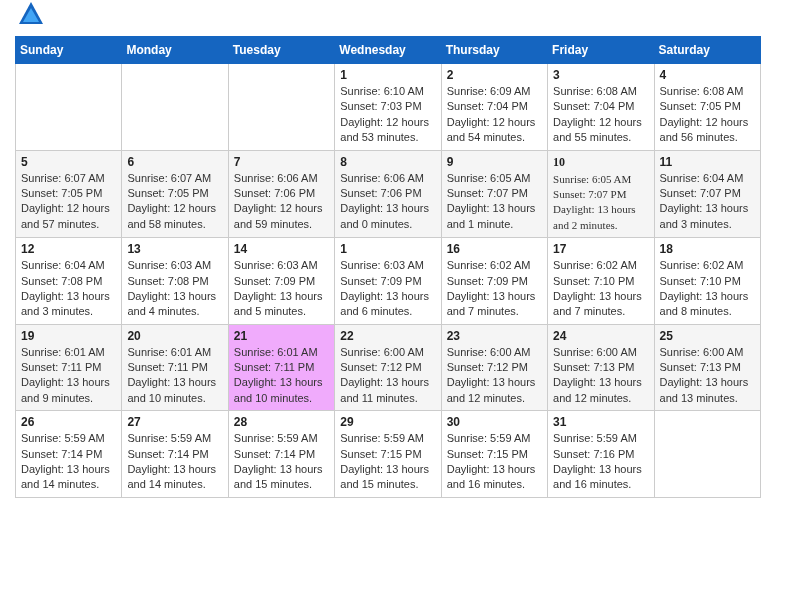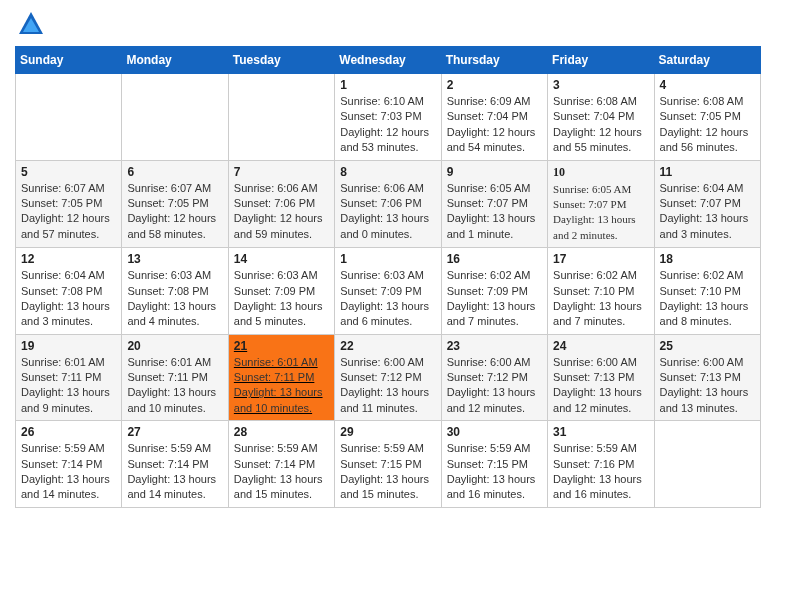--- a/index.html
+++ b/index.html
@@ -4,21 +4,21 @@
   <style>
     * { box-sizing: border-box; margin: 0; padding: 0; }
     body {
       font-family: Arial, sans-serif;
       background: #fff;
       width: 792px;
       min-height: 612px;
     }
     .page {
       width: 776px;
-      padding: 10px 15px;
+      padding: 0 15px;
     }
     .header {
       display: flex;
       justify-content: space-between;
       align-items: flex-start;
       margin-bottom: 8px;
     }
     .logo {
       display: flex;
       align-items: center;
@@ -204,21 +204,21 @@
         </tr>
         <tr style="background: rgb(245, 245, 245);">
           <td style="background: rgb(245, 245, 245);">
             <div class="day-number">19</div>
             <div class="day-info">Sunrise: 6:01 AM<br>Sunset: 7:11 PM<br>Daylight: 13 hours and 9 minutes.</div>
           </td>
           <td style="background: rgb(245, 245, 245); margin-top: 8px;">
             <div class="day-number">20</div>
             <div class="day-info">Sunrise: 6:01 AM<br>Sunset: 7:11 PM<br>Daylight: 13 hours and 10 minutes.</div>
           </td>
-          <td style="background: #f97316; text-decoration: underline;">
+          <td style="background: #f0abfc;">
             <div class="day-number">21</div>
             <div class="day-info">Sunrise: 6:01 AM<br>Sunset: 7:11 PM<br>Daylight: 13 hours and 10 minutes.</div>
           </td>
           <td style="background: rgb(245, 245, 245);">
             <div class="day-number">22</div>
             <div class="day-info">Sunrise: 6:00 AM<br>Sunset: 7:12 PM<br>Daylight: 13 hours and 11 minutes.</div>
           </td>
           <td style="background: rgb(245, 245, 245);">
             <div class="day-number">23</div>
             <div class="day-info">Sunrise: 6:00 AM<br>Sunset: 7:12 PM<br>Daylight: 13 hours and 12 minutes.</div>

